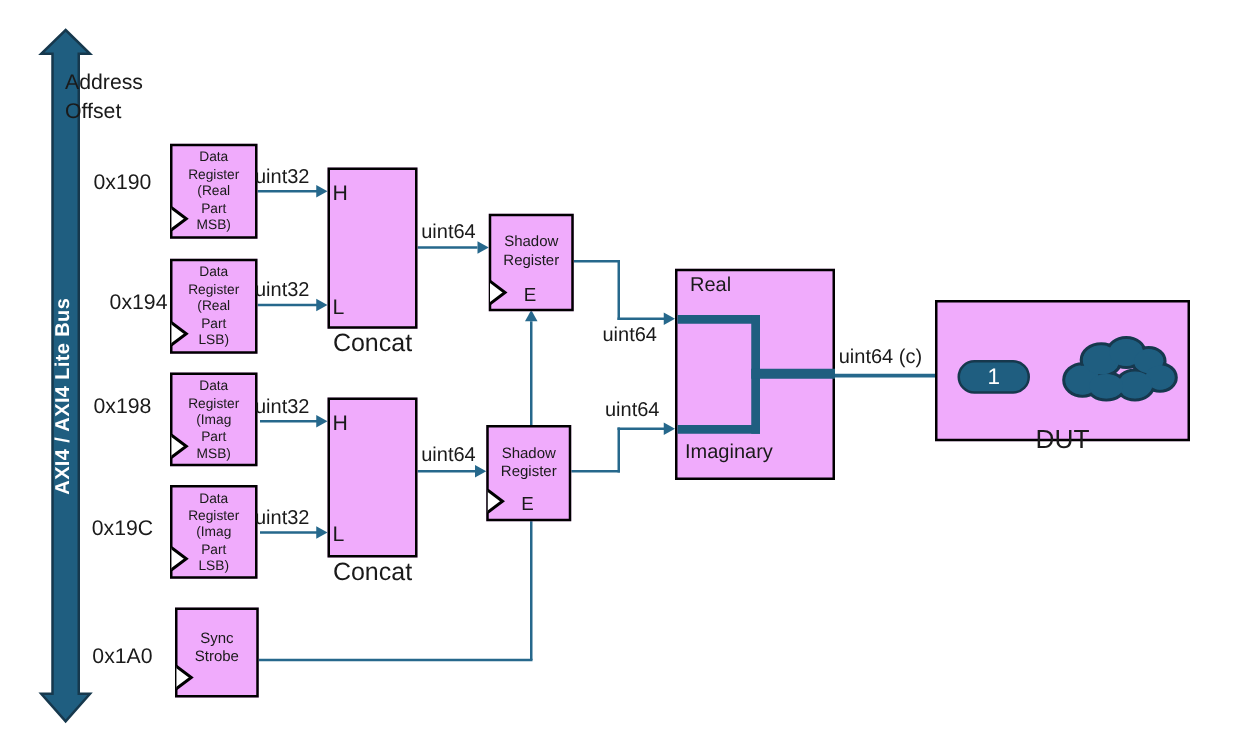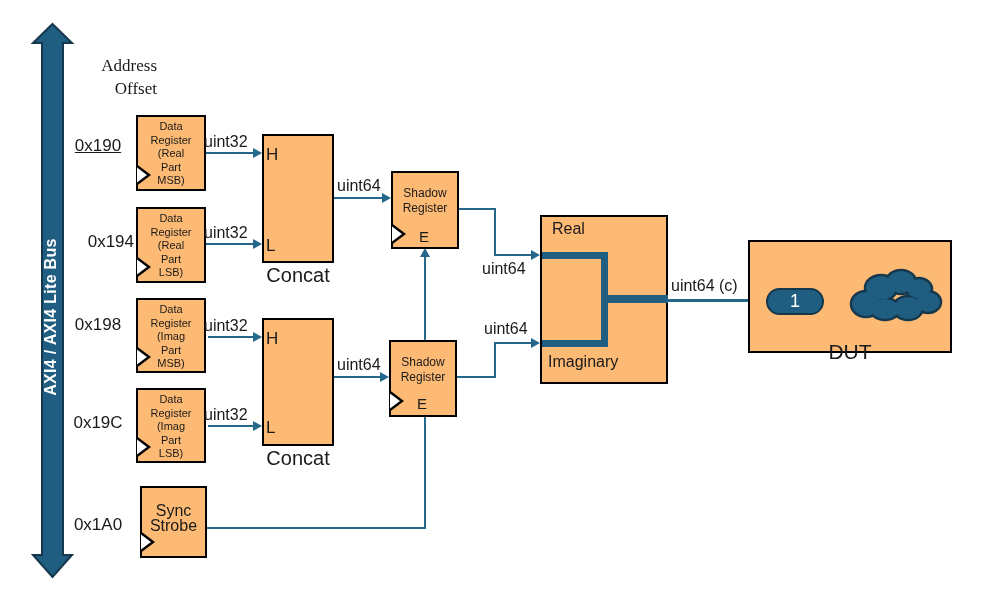--- a/index.html
+++ b/index.html
@@ -1,36 +1,36 @@
 <!DOCTYPE html>
 <html><head>
 <meta charset="utf-8">
 <style>
   html,body{margin:0;padding:0;background:#ffffff;}
   body{width:990px;height:594px;position:relative;overflow:hidden;
        font-family:"Liberation Sans",sans-serif;color:#1a1a1a;}
   .abs{position:absolute;}
   
-  .block{position:absolute;background:#fdba74;border:2px solid #000;box-sizing:border-box;z-index:2;}
+  .block{position:absolute;background:#f0abfc;border:2px solid #000;box-sizing:border-box;z-index:2;}
   .reg-label{white-space:pre-line;text-align:center;font-size:11px;line-height:13.5px;padding-top:3px;}
-  .sync-label{white-space:pre-line;text-align:center;font-size:16px;line-height:15px;padding-top:15px;}
+  .sync-label{white-space:pre-line;text-align:center;font-size:12px;line-height:15px;padding-top:15px;}
   .shadow-label{white-space:pre-line;text-align:center;font-size:12px;line-height:15px;padding-top:13px;}
   .port-letter{position:absolute;font-size:17px;z-index:3;}
   .enable-letter{position:absolute;font-size:15px;z-index:3;}
   
   .wire{position:absolute;background:#26688C;z-index:1;}
   .ah-right{position:absolute;width:0;height:0;border-top:5px solid transparent;
             border-bottom:5px solid transparent;border-left:9px solid #26688C;z-index:1;}
   .ah-up{position:absolute;width:0;height:0;border-left:5px solid transparent;
          border-right:5px solid transparent;border-bottom:9px solid #26688C;z-index:1;}
   .wlabel{position:absolute;font-size:16px;z-index:4;white-space:nowrap;}
   .thick{position:absolute;background:#1F5E80;z-index:3;}
   
   .offset{position:absolute;font-size:17px;width:72px;text-align:center;z-index:2;}
-  .title2{position:absolute;font-size:17px;white-space:pre-line;text-align:right;line-height:23px;z-index:2;font-family:Liberation Serif, serif;}
+  .title2{position:absolute;font-size:17px;white-space:pre-line;text-align:left;line-height:23px;z-index:2;}
   .bigname{position:absolute;font-size:16px;z-index:3;white-space:nowrap;}
   .concat-name{position:absolute;font-size:20px;width:96px;text-align:center;z-index:2;}
   .dut-name{position:absolute;font-size:21px;width:100px;text-align:center;z-index:2;}
   .bus-text{position:absolute;left:-108px;top:307px;width:320px;height:20px;text-align:center;
             transform:rotate(-90deg);color:#fff;font-size:16px;font-weight:600;z-index:2;letter-spacing:.3px;}
   .chev{position:absolute;z-index:3;}
   .pill{position:absolute;left:766px;top:288px;width:58px;height:27px;background:#1F5E80;
         border:2px solid #16384D;border-radius:14px;box-sizing:border-box;z-index:3;
         color:#fff;font-size:18px;text-align:center;line-height:23px;}
 </style>
@@ -71,21 +71,21 @@
 <div class="wire" style="left:824px;top:299px;width:22px;height:2px;"></div>
 <div class="ah-right" style="left:843px;top:296px;"></div>
 
 <svg class="abs" style="left:28px;top:22px;z-index:1;" width="48" height="558" viewBox="0 0 48 558">
   <polygon points="24.5,2 44,21 35,21 35,533 44,533 24.5,555 5,533 14,533 14,21 5,21" fill="#1F5E80" stroke="#16384D" stroke-width="2"></polygon>
 </svg>
 <div class="bus-text">AXI4 / AXI4 Lite Bus</div>
 
 <div class="title2" style="left:52px;top:54px;width:105px;">Address
 Offset</div>
-<div class="offset" style="left:62px;top:136px;text-decoration:underline;">0x190</div>
+<div class="offset" style="left:62px;top:136px;">0x190</div>
 <div class="offset" style="left:62px;top:232px;text-align:right;">0x194</div>
 <div class="offset" style="left:62px;top:315px;">0x198</div>
 <div class="offset" style="left:62px;top:413px;">0x19C</div>
 <div class="offset" style="left:62px;top:515px;">0x1A0</div>
 
 <div class="block" style="left:136px;top:115px;width:70px;height:76px;">
   <div class="reg-label">Data
 Register
 (Real
 Part

